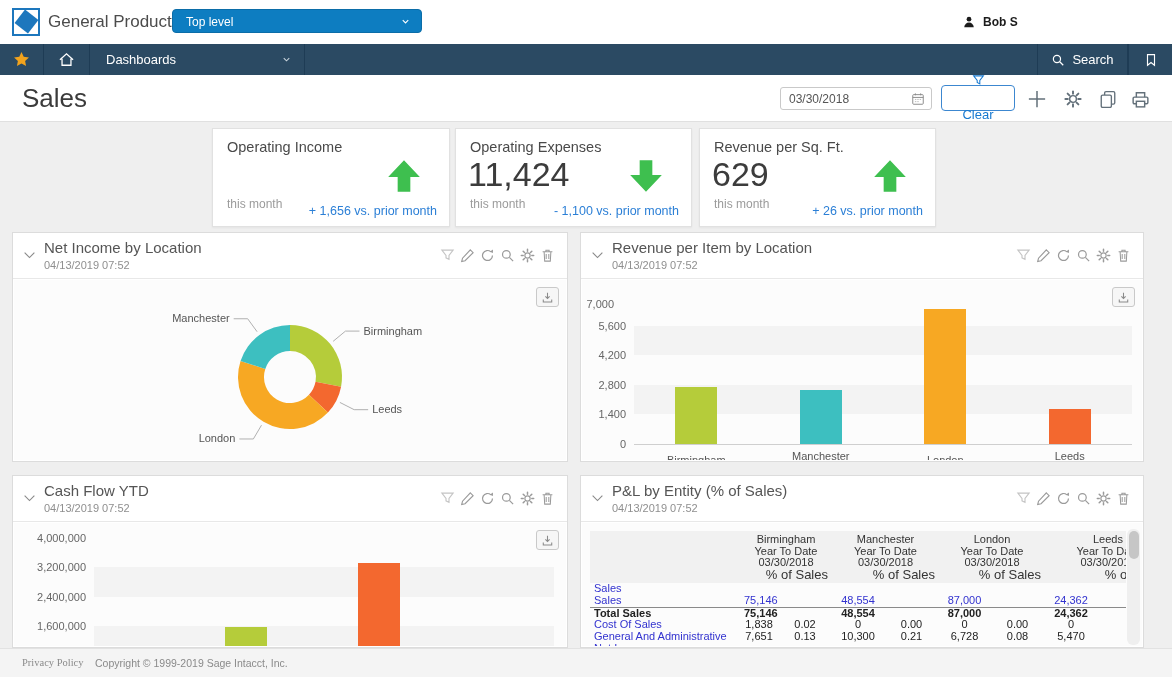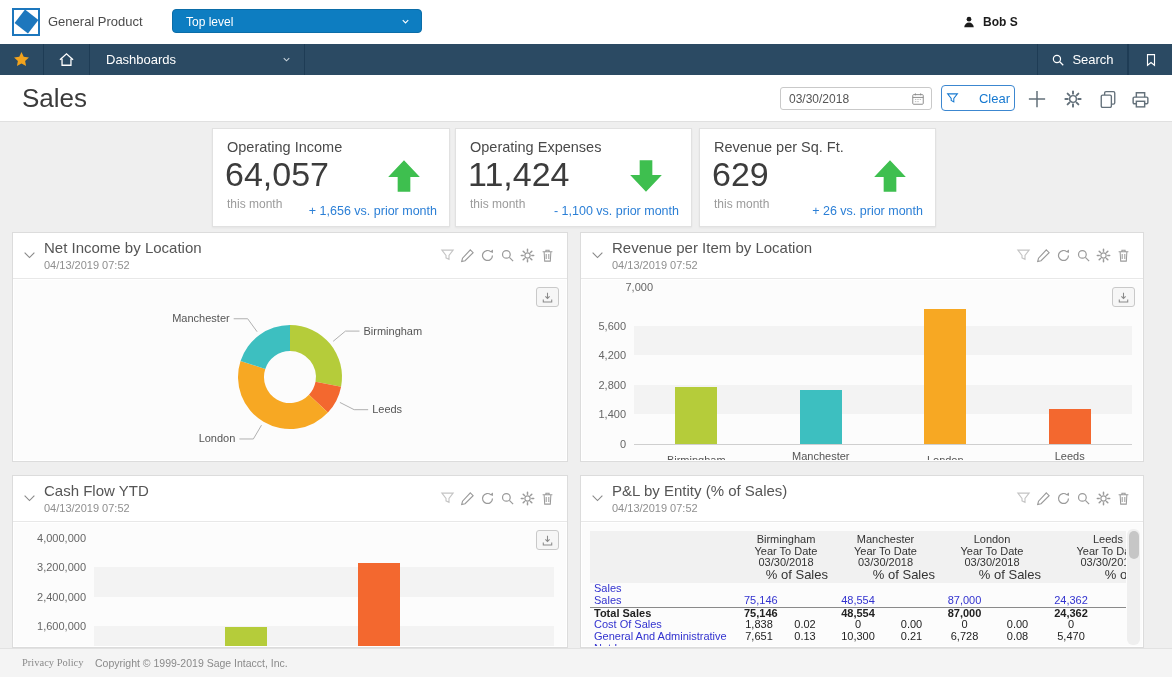--- a/index.html
+++ b/index.html
@@ -3,21 +3,21 @@
 <meta charset="utf-8">
 <style>
   * { margin:0; padding:0; box-sizing:border-box; }
   html,body { width:1172px; height:677px; overflow:hidden; }
   body { font-family:"Liberation Sans", sans-serif; background:#efefef; position:relative; }
 
   
   .topbar { position:absolute; top:0; left:0; width:1172px; height:44px; background:#fff; }
   .logo { position:absolute; left:12px; top:8px; width:28px; height:28px; border:2px solid #1d77bd; background:#fff; }
   .logo i { position:absolute; left:4px; top:3px; width:17px; height:17px; background:#1d77bd; transform:rotate(38deg); }
-  .company { position:absolute; left:48px; top:0; height:44px; line-height:44px; font-size:13px; color:#4c4c4c; }
+  .company { position:absolute; left:48px; top:0; height:44px; line-height:44px; font-size:17px; color:#4c4c4c; }
   .entity-btn { position:absolute; left:172px; top:9px; width:250px; height:24px; background:#0d7dc1; border:1px solid #0b6dา8; border:1px solid #0b6da8; border-radius:4px; color:#fff; font-size:12px; display:flex; align-items:center; padding:1px 10px 0 13px; cursor:pointer; }
   .entity-btn .grow { flex:1; }
   .top-right { position:absolute; top:0; height:44px; display:flex; align-items:center; gap:7px; font-size:12px; font-weight:bold; color:#1c1c1c; }
   .u-pos { left:962px; } .h-pos { left:1057px; }
 
   
   .navbar { position:absolute; top:44px; left:0; width:1172px; height:31px; background:#2b4a63; display:flex; }
   .nav-cell { height:31px; display:flex; align-items:center; justify-content:center; border-right:1px solid #1e3c55; color:#fff; font-size:13px; cursor:pointer; }
   .cell-star { width:44px; } .cell-home { width:46px; }
   .cell-dash { width:215px; justify-content:flex-start; padding:0 12px 0 16px; }
@@ -25,21 +25,21 @@
   .nav-spacer { flex:1; border:none; }
   .cell-search { width:91px; border-left:1px solid #1e3c55; gap:7px; }
   .cell-bookmark { width:44px; border-left:1px solid #1e3c55; border-right:none; }
 
   
   .pagehead { position:absolute; top:75px; left:0; width:1172px; height:47px; background:#fff; border-bottom:1px solid #e0e0e0; }
   .page-title { position:absolute; left:22px; top:0; height:46px; line-height:46px; font-size:26px; color:#3b3b3b; }
   .date-box { position:absolute; left:780px; top:12px; width:152px; height:23px; border:1px solid #c9c9c9; border-radius:3px; background:#fff; display:flex; align-items:center; }
   .date-box input { border:none; outline:none; flex:1; font-size:12px; color:#555; padding:0 0 0 8px; font-family:inherit; min-width:0; background:transparent; }
   .date-box .cal { margin-right:6px; display:flex; }
-  .clear-btn { position:absolute; left:941px; top:10px; width:74px; height:26px; background:#fff; border:1.5px solid #3c87d0; border-radius:4px; color:#1779d0; font-size:13px; display:flex; align-items:center; justify-content:center; gap:20px; cursor:pointer; }
+  .clear-btn { position:absolute; left:941px; top:10px; width:74px; height:26px; background:#fff; border:1.5px solid #3c87d0; border-radius:4px; color:#1779d0; font-size:13px; display:flex; align-items:center; justify-content:center; gap:20px; cursor:pointer;flex-direction:column; }
   .hd-icon { position:absolute; top:13px; width:22px; height:22px; display:flex; align-items:center; justify-content:center; cursor:pointer; color:#63707a; }
 
   
   .kpi { position:absolute; top:128px; height:99px; background:#fff; border:1px solid #e1e1e1; box-shadow:0 1px 2px rgba(0,0,0,.05); }
   .kpi-title { position:absolute; left:14px; top:10px; font-size:14.5px; color:#4a4a4a; }
   .kpi-value { position:absolute; left:12px; top:26px; font-size:34px; color:#3c3c3c; }
   .kpi-period { position:absolute; left:14px; top:68px; font-size:12px; color:#9b9b9b; }
   .kpi-delta { position:absolute; right:12px; bottom:8px; font-size:12.5px; color:#2b7fd6; }
   .kpi-arrow { position:absolute; right:26px; top:28px; width:38px; height:38px; }
   .kpi-arrow.down { transform:rotate(180deg); }
@@ -205,21 +205,20 @@
     <svg width="19" height="19" viewBox="0 0 16 16">
         <path d="M4.5 6V2.3h7V6" fill="none" stroke="currentColor" stroke-width="1.2"></path>
         <rect x="1.8" y="6" width="12.4" height="5.6" rx="1" fill="none" stroke="currentColor" stroke-width="1.2"></rect>
         <rect x="4.5" y="9.5" width="7" height="4.7" fill="#fff" stroke="currentColor" stroke-width="1.2"></rect>
       </svg>
   </span>
 </div>
 
 <div class="kpi" style="left:212px;width:238px">
   <div class="kpi-title">Operating Income</div>
-  <div class="kpi-value">64,057</div>
   <div class="kpi-period">this month</div>
   <span class="kpi-arrow">
     <svg width="38" height="38" viewBox="0 0 36 36">
         <polygon points="18,3 33,19 24,19 24,33 12,33 12,19 3,19" fill="#3ebf4f"></polygon>
       </svg>
   </span>
   <div class="kpi-delta">+  1,656 vs. prior month</div>
 </div>
 <div class="kpi" style="left:455px;width:237px">
   <div class="kpi-title">Operating Expenses</div>
@@ -369,21 +368,21 @@
           <path d="M2.8 10.5v3h10.4v-3" fill="none" stroke="currentColor" stroke-width="1.3"></path>
         </svg>
       </span>
   <div class="band" style="left: 52px; width: 498px; top: 45.6px; height: 29.6px;"></div>
       <div class="band" style="left: 52px; width: 498px; top: 104.8px; height: 29.6px;"></div>
       <div class="ytick" style="left: 0px; width: 44px; top: 158px;">0</div>
       <div class="ytick" style="left: 0px; width: 44px; top: 128.4px;">1,400</div>
       <div class="ytick" style="left: 0px; width: 44px; top: 98.8px;">2,800</div>
       <div class="ytick" style="left: 0px; width: 44px; top: 69.2px;">4,200</div>
       <div class="ytick" style="left: 0px; width: 44px; top: 39.6px;">5,600</div>
-      <div class="ytick" style="left: 0px; width: 32px; top: 1px; margin-left: 39px;">7,000</div>
+      <div class="ytick" style="left: 0px; width: 32px; top: 18px;">7,000</div>
       <div class="axis0" style="left: 52px; width: 498px; top: 164px;"></div>
       <div class="cbar" style="left: 93.25px; width: 42px; top: 106.914px; height: 57.0857px; background: rgb(181, 204, 58);"></div>
       <div class="xlab" style="left: 64.25px; width: 100px; top: 174px;">Birmingham</div>
       <div class="cbar" style="left: 217.75px; width: 42px; top: 110.086px; height: 53.9143px; background: rgb(61, 191, 192);"></div>
       <div class="xlab" style="left: 188.75px; width: 100px; top: 170px;">Manchester</div>
       <div class="cbar" style="left: 342.25px; width: 42px; top: 28.6857px; height: 135.314px; background: rgb(247, 168, 35);"></div>
       <div class="xlab" style="left: 313.25px; width: 100px; top: 174px;">London</div>
       <div class="cbar" style="left: 466.75px; width: 42px; top: 129.114px; height: 34.8857px; background: rgb(243, 104, 47);"></div>
       <div class="xlab" style="left: 437.75px; width: 100px; top: 170px;">Leeds</div>
     </div>

